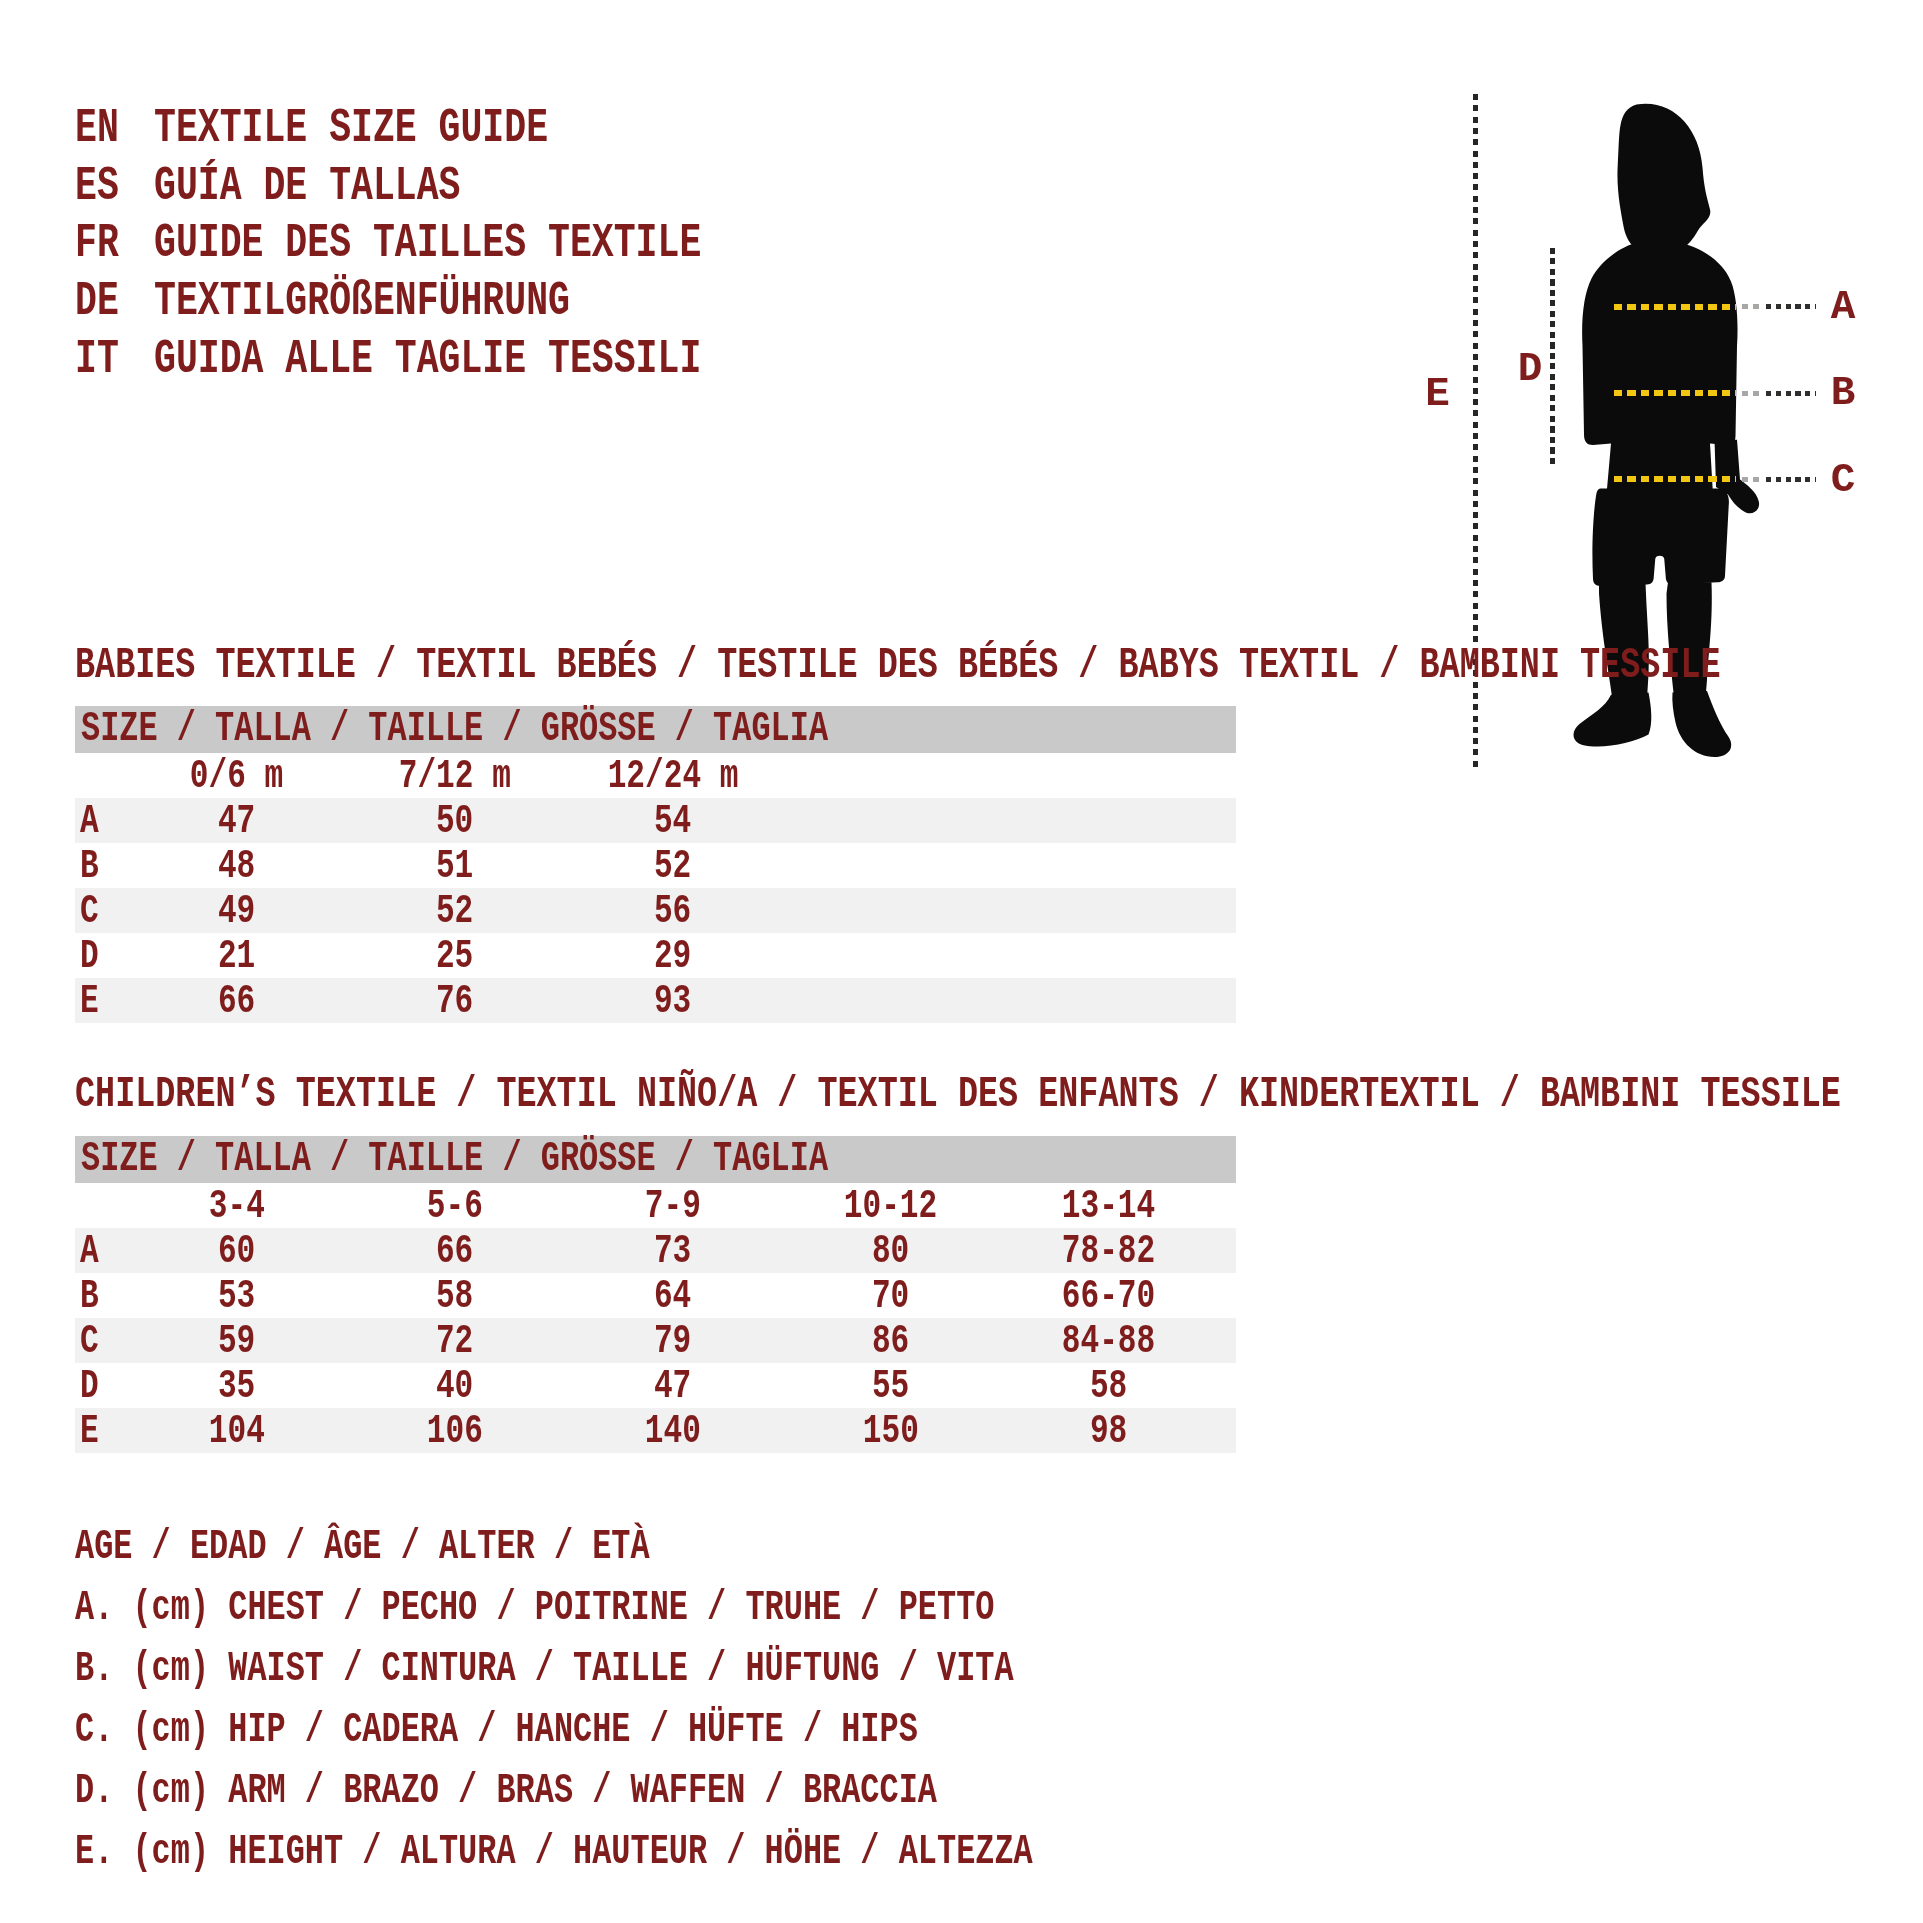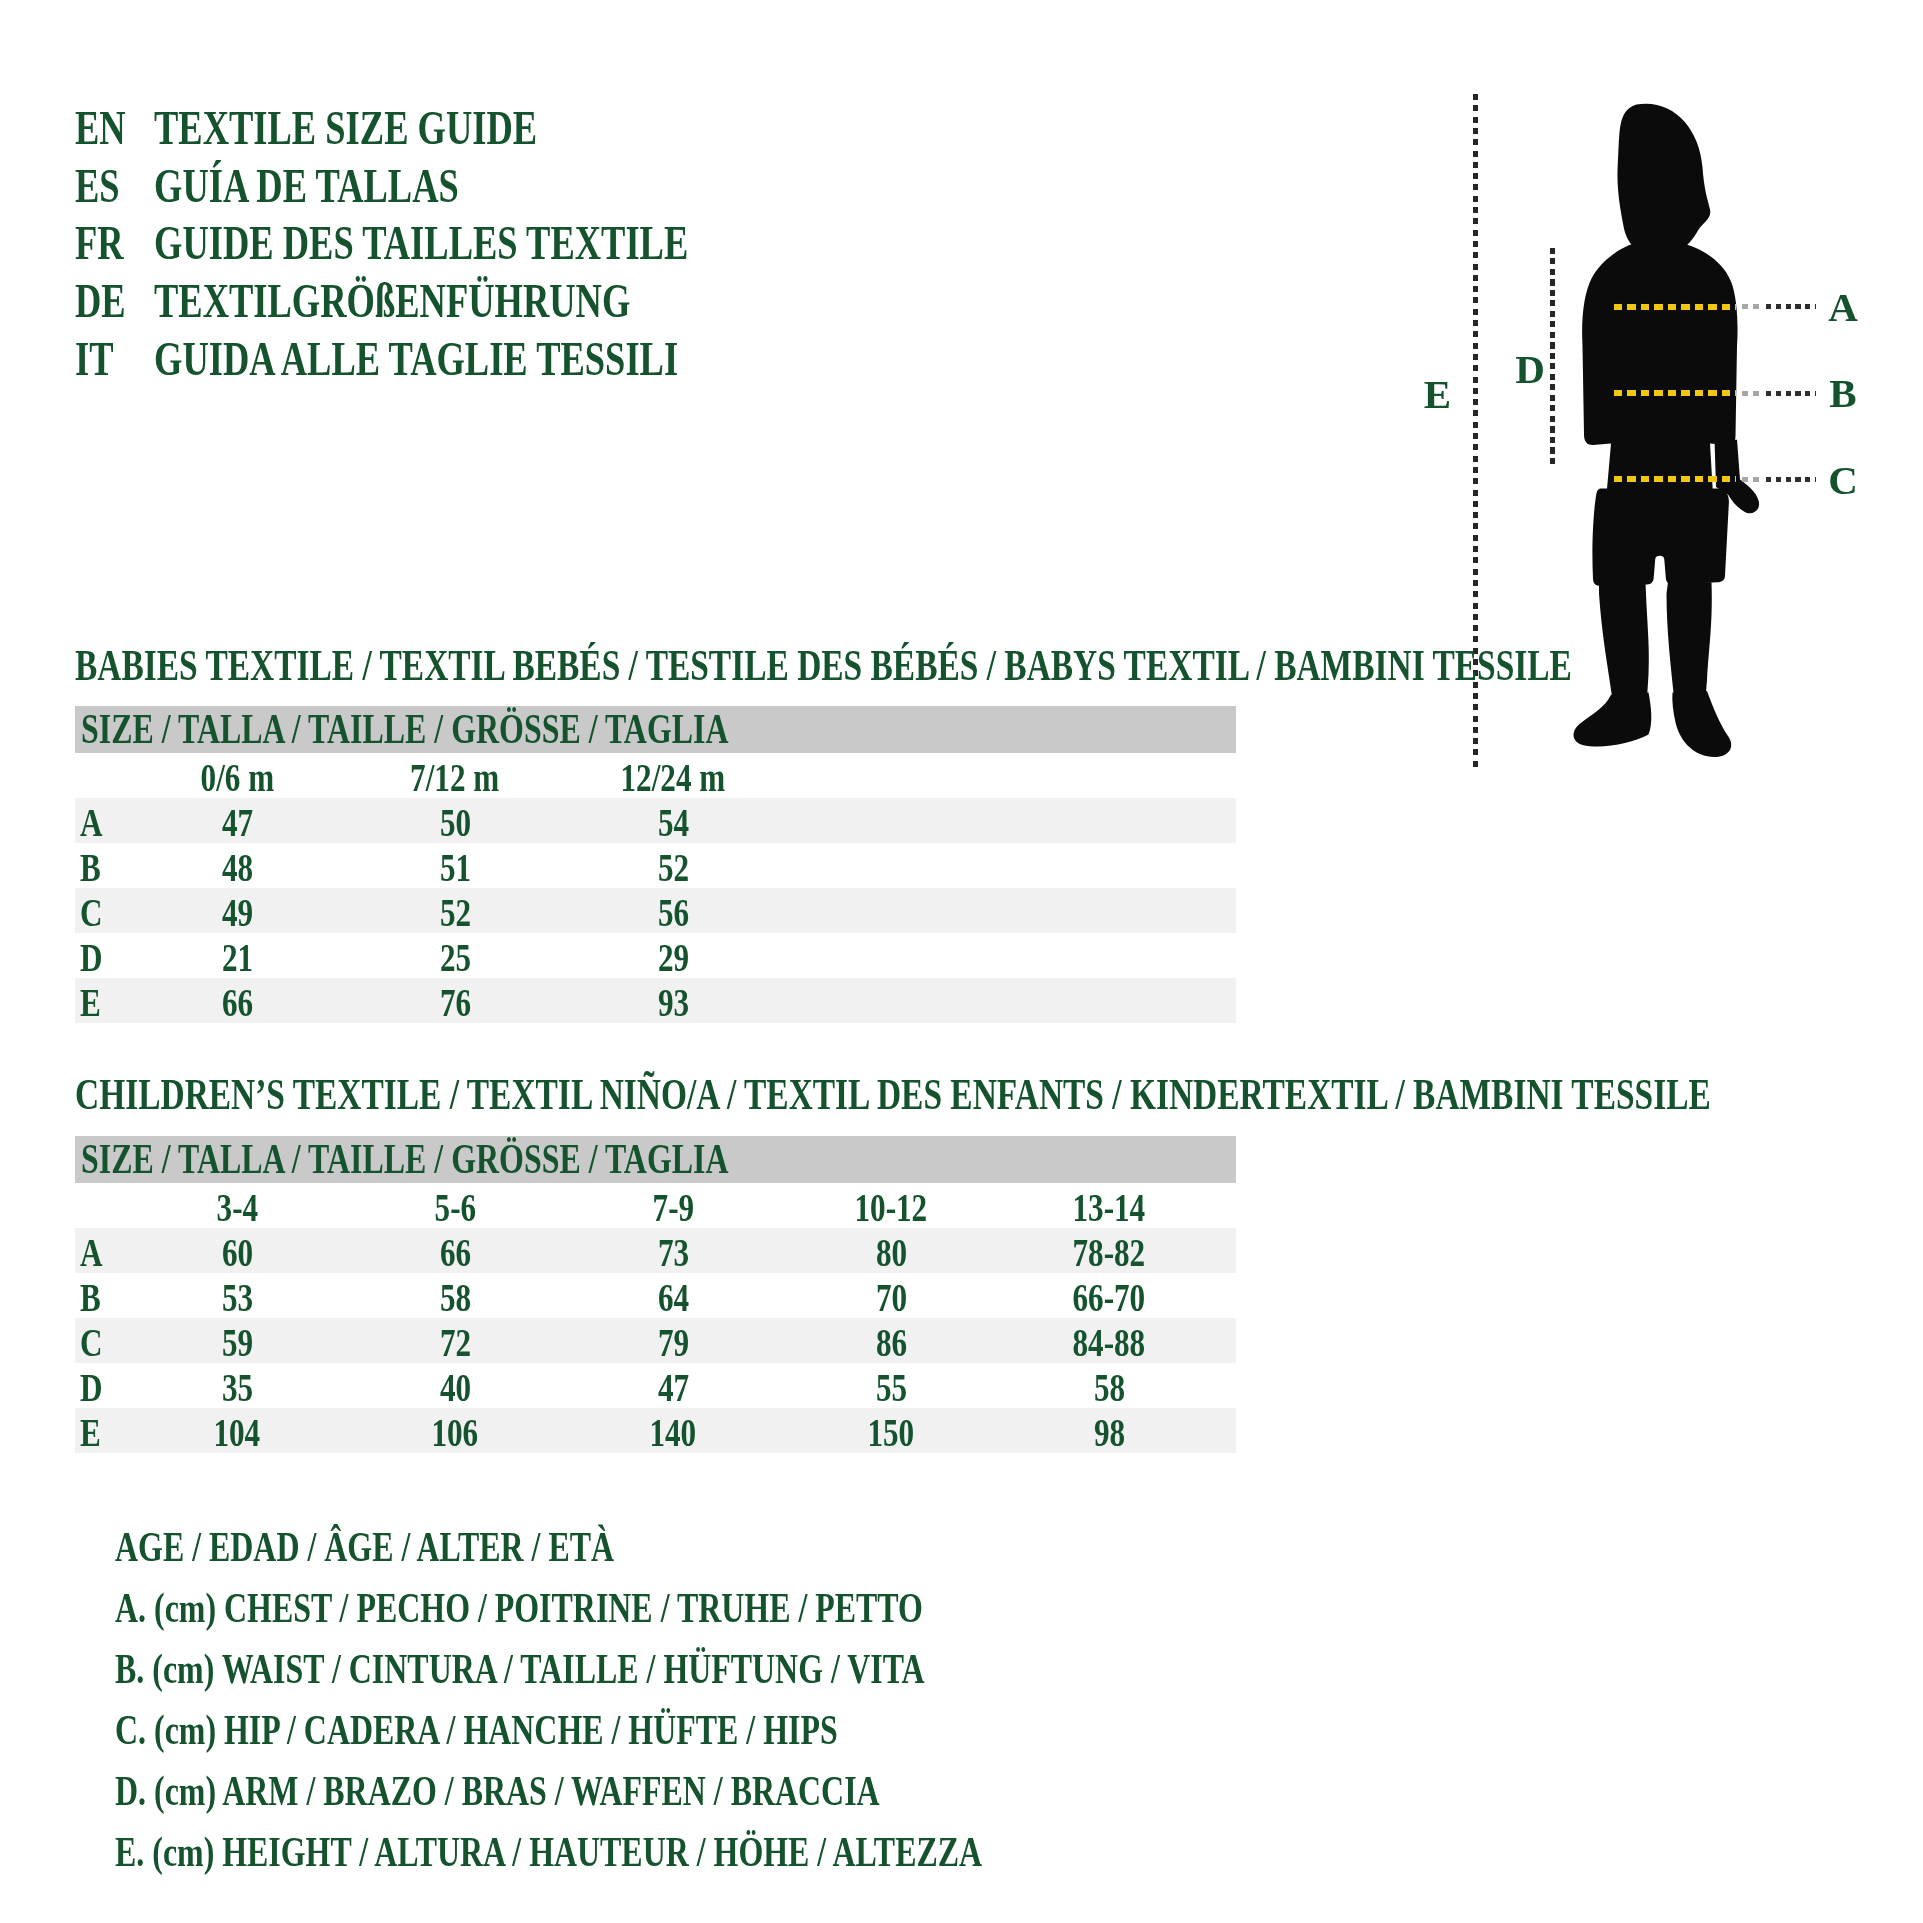--- a/index.html
+++ b/index.html
@@ -1,18 +1,18 @@
 <!DOCTYPE html>
 <html style="font-size:12px"><head>
 <meta charset="utf-8">
 <style>
   html,body{margin:0;padding:0;background:#ffffff;}
   #canvas{
     position:relative;width:1924px;height:1924px;background:#ffffff;overflow:hidden;
-    font-family:Liberation Serif, serif;color:#14532d;
+    font-family:Liberation Mono, monospace;color:#7f1d1d;
   }
   .cond{display:inline-block;transform:scaleX(0.76);transform-origin:0 50%;white-space:nowrap;}
   .cond-c{display:inline-block;transform:scaleX(0.76);transform-origin:50% 50%;white-space:nowrap;}
 
   
   .lang-row{position:absolute;left:75px;height:48px;line-height:48px;font-size:48px;font-weight:600;}
   .lang-code{position:absolute;left:0;top:0;}
   .lang-title{position:absolute;left:79px;top:0;}
 
   
@@ -23,21 +23,21 @@
         display:flex;align-items:flex-end;padding-left:6px;box-sizing:border-box;
         font-size:42px;font-weight:600;}
   .trow{position:absolute;left:75px;width:1161px;height:45px;display:grid;
         grid-template-columns:53px 218px 218px 218px 218px 218px 1fr;align-items:center;
         font-size:41px;font-weight:600;}
   .striped{background:#f1f1f1;}
   .tlabel{padding-left:4.5px;}
   .tval{display:flex;justify-content:center;align-items:center;height:100%;}
 
   
-  .legend-row{position:absolute;left:75px;font-size:42px;line-height:44px;font-weight:600;margin-left:40px;}
+  .legend-row{position:absolute;left:75px;font-size:42px;line-height:44px;font-weight:600;}
 
   
   .vline{position:absolute;}
   .vline-e{left:1473px;top:94px;width:5.3px;height:676px;
     background:repeating-linear-gradient(180deg,#262624 0 6px,transparent 6px 11.3px);}
   .vline-d{left:1550px;top:248px;width:4.5px;height:219px;
     background:repeating-linear-gradient(180deg,#262624 0 6px,transparent 6px 10.5px);}
   .hline-yellow{position:absolute;height:6px;left:1614px;width:122px;
     background:repeating-linear-gradient(90deg,#f2c713 0 8.3px,transparent 8.3px 13.5px);}
   .hline-gray{position:absolute;height:5.3px;left:1742px;width:19.5px;

